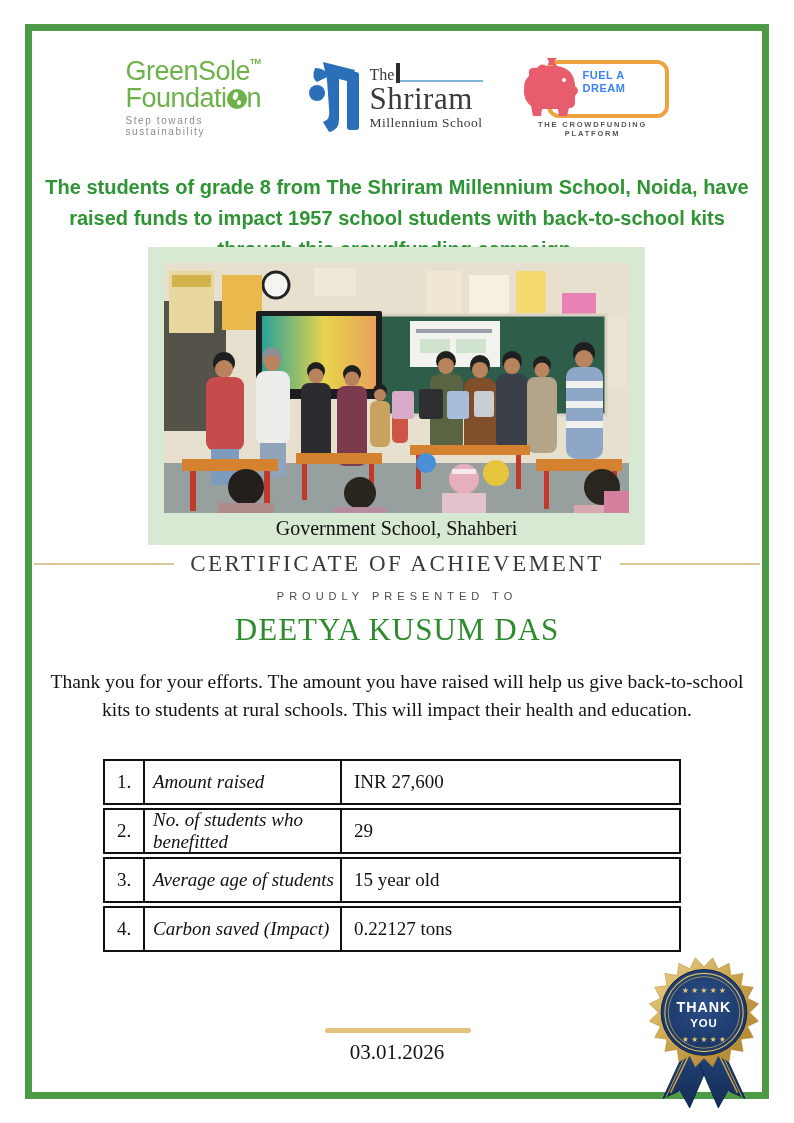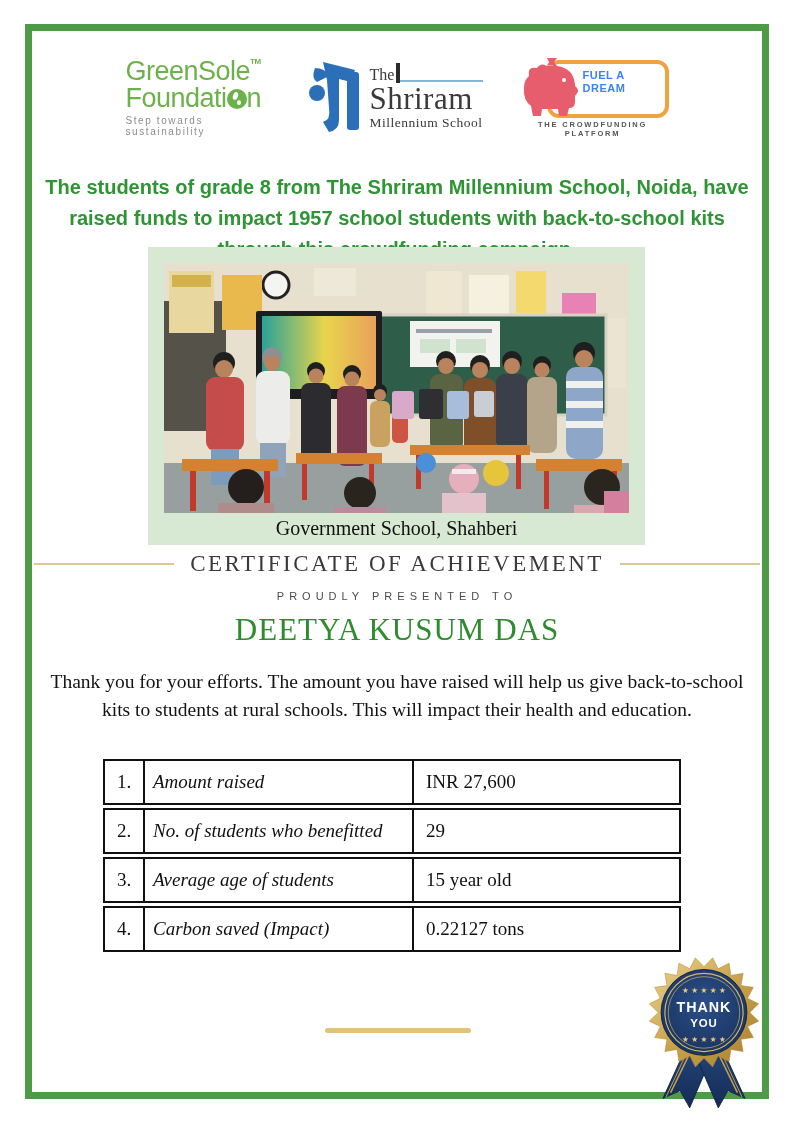--- a/index.html
+++ b/index.html
@@ -72,21 +72,21 @@
   .body-text { position:absolute; top:668px; left:38px; right:38px; text-align:center;
                font-size:19.5px; line-height:1.45; color:#121212; z-index:2; }
 
   
   .impact-table { position:absolute; left:103px; top:759px; width:578px; z-index:2; }
   .t-row { display:flex; height:46px; border:2px solid #101010; background:#fff;
            margin-bottom:3px; align-items:stretch; font-size:19px; color:#111; }
   .t-num   { width:40px; border-right:2px solid #101010; display:flex;
              align-items:center; justify-content:center; }
   .t-label { flex:1; display:flex; align-items:center; padding-left:8px;font-style:italic; }
-  .t-value { width:267px; border-left:2px solid #101010; display:flex;
+  .t-value { width:339px; border-left:2px solid #101010; display:flex;
              align-items:center; padding-left:12px; }
 
   
   .date-rule { position:absolute; left:325px; top:1028px; width:146px; height:5px;
                border-radius:3px; background:#e2c27c; z-index:2; }
   .date-text { position:absolute; top:1040px; left:0; width:794px; text-align:center;
                font-size:21px; color:#111; z-index:2; }
 
   .badge { position:absolute; left:642px; top:952px; z-index:5; }
 </style>
@@ -285,20 +285,21 @@
       <div class="t-value">15 year old</div>
     </div>
     <div class="t-row">
       <div class="t-num">4.</div>
       <div class="t-label">Carbon saved (Impact)</div>
       <div class="t-value">0.22127 tons</div>
     </div>
   </div>
 
   <div class="date-rule"></div>
+  <div class="date-text">03.01.2026</div>
 
   <svg class="badge" width="124" height="160" viewBox="0 0 130 165">
     <defs>
       <radialGradient id="navyGrad" cx="0.5" cy="0.4" r="0.8">
         <stop offset="0" stop-color="#2c4f8a"></stop>
           <stop offset="1" stop-color="#122b52"></stop>
       </radialGradient>
       <linearGradient id="goldGrad" x1="0" y1="0" x2="1" y2="1">
         <stop offset="0" stop-color="#eed58e"></stop>
           <stop offset="0.5" stop-color="#c9a24b"></stop>

